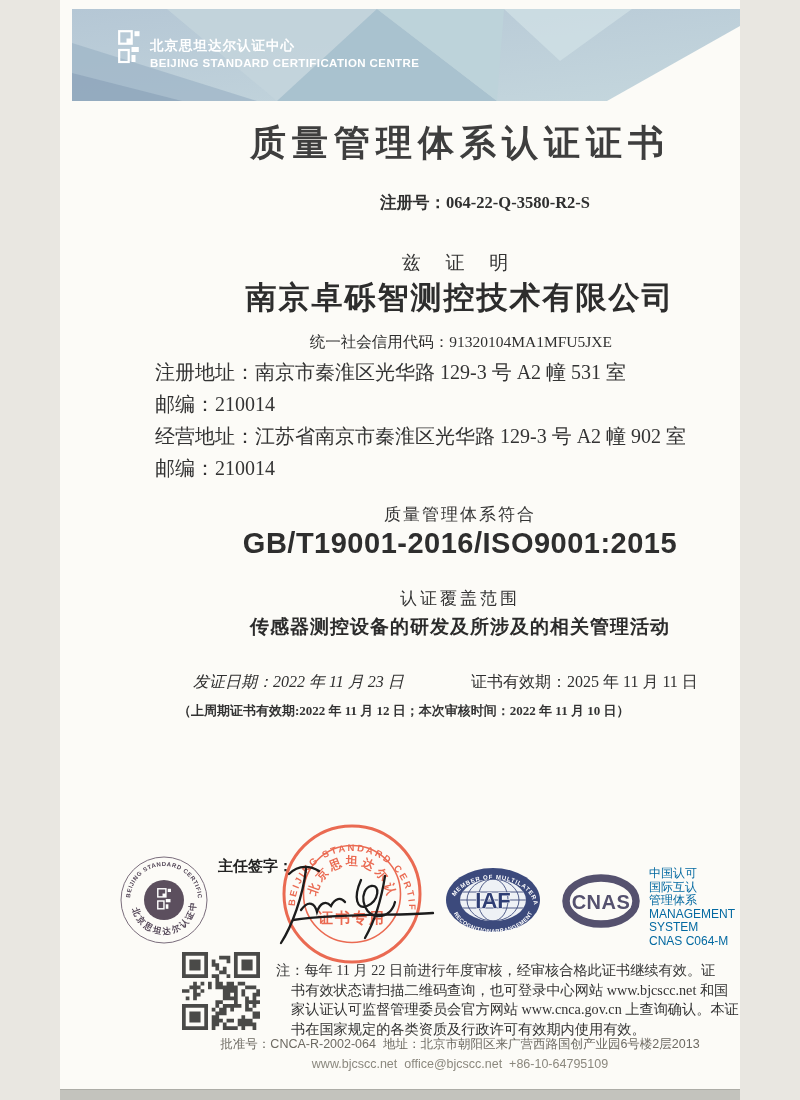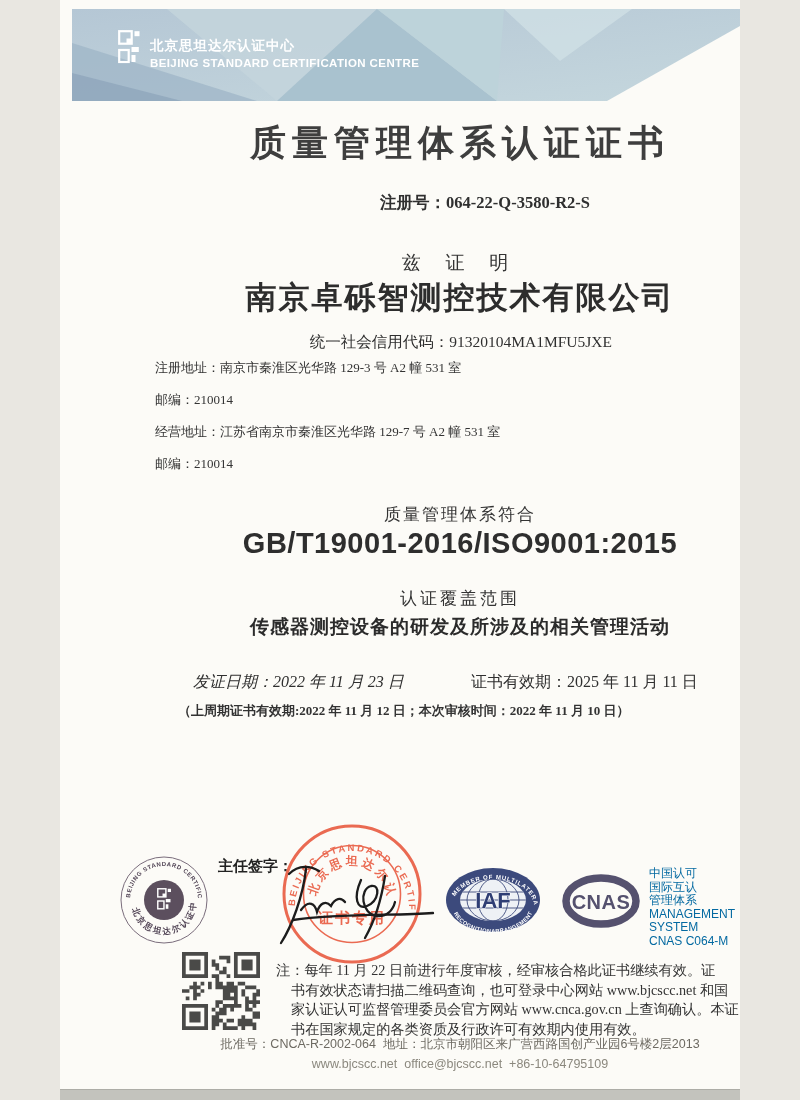--- a/index.html
+++ b/index.html
@@ -18,21 +18,21 @@
   .band-text { left:90px; top:37px; color:#fff; }
   .band-cn { font-size:13.5px; font-weight:bold; letter-spacing:1px; font-family:"Liberation Sans",sans-serif; }
   .band-en { font-size:11.5px; font-weight:bold; letter-spacing:0.4px; font-family:"Liberation Sans",sans-serif; margin-top:2px; }
 
   .title { top:119px; font-size:36px; font-weight:bold; letter-spacing:6px; color:#3e3e3e; }
   .regline { top:192px; right:150px; font-size:16.5px; font-weight:bold; color:#2f2f2f; }
   .certify { top:250px; font-size:19px; letter-spacing:10px; color:#333; }
   .company { top:277px; font-size:31px; font-weight:bold; letter-spacing:2px; color:#2d2d2d;font-family:Liberation Serif, serif; }
   .credit { top:332px; right:128px; font-size:15.5px; color:#2f2f2f; }
 
-  .addr { left:95px; font-size:13px; color:#333;text-align:center; }
+  .addr { left:95px; font-size:20px; color:#333;text-align:center; }
   .a0 { top:359px; } .a1 { top:391px; } .a2 { top:423px; } .a3 { top:455px; }
 
   .conform { top:503px; font-size:17px; letter-spacing:2px; color:#333; }
   .std { top:527px; font-size:29px; font-weight:bold; letter-spacing:0.5px; color:#2e2e2e;
          font-family:"Liberation Sans","DejaVu Sans",sans-serif; }
   .scopelbl { top:587px; font-size:17px; letter-spacing:3px; color:#333; }
   .scope { top:614px; font-size:19px; font-weight:bold; letter-spacing:1px; color:#2b2b2b; }
 
   .dates { top:672px; font-size:16px; color:#2f2f2f; }
   .d-issue { left:133px;font-style:italic; } .d-valid { left:411px; }
@@ -105,21 +105,21 @@
     <span>统一社会信用代码：</span><span>91320104MA1MFU5JXE</span>
   </div>
 
   <div class="abs addr a0">
     <span>注册地址：</span><span>南京市秦淮区光华路 129-3 号 A2 幢 531 室</span>
   </div>
   <div class="abs addr a1">
     <span>邮编：</span><span>210014</span>
   </div>
   <div class="abs addr a2">
-    <span>经营地址：</span><span>江苏省南京市秦淮区光华路 129-7 号 A2 幢 531 室</span>
+    <span>经营地址：</span><span>江苏省南京市秦淮区光华路 129-3 号 A2 幢 902 室</span>
   </div>
   <div class="abs addr a3">
     <span>邮编：</span><span>210014</span>
   </div>
 
   <div class="abs center conform">质量管理体系符合</div>
   <div class="abs center std">GB/T19001-2016/ISO9001:2015</div>
   <div class="abs center scopelbl">认证覆盖范围</div>
   <div class="abs center scope">传感器测控设备的研发及所涉及的相关管理活动</div>
 

